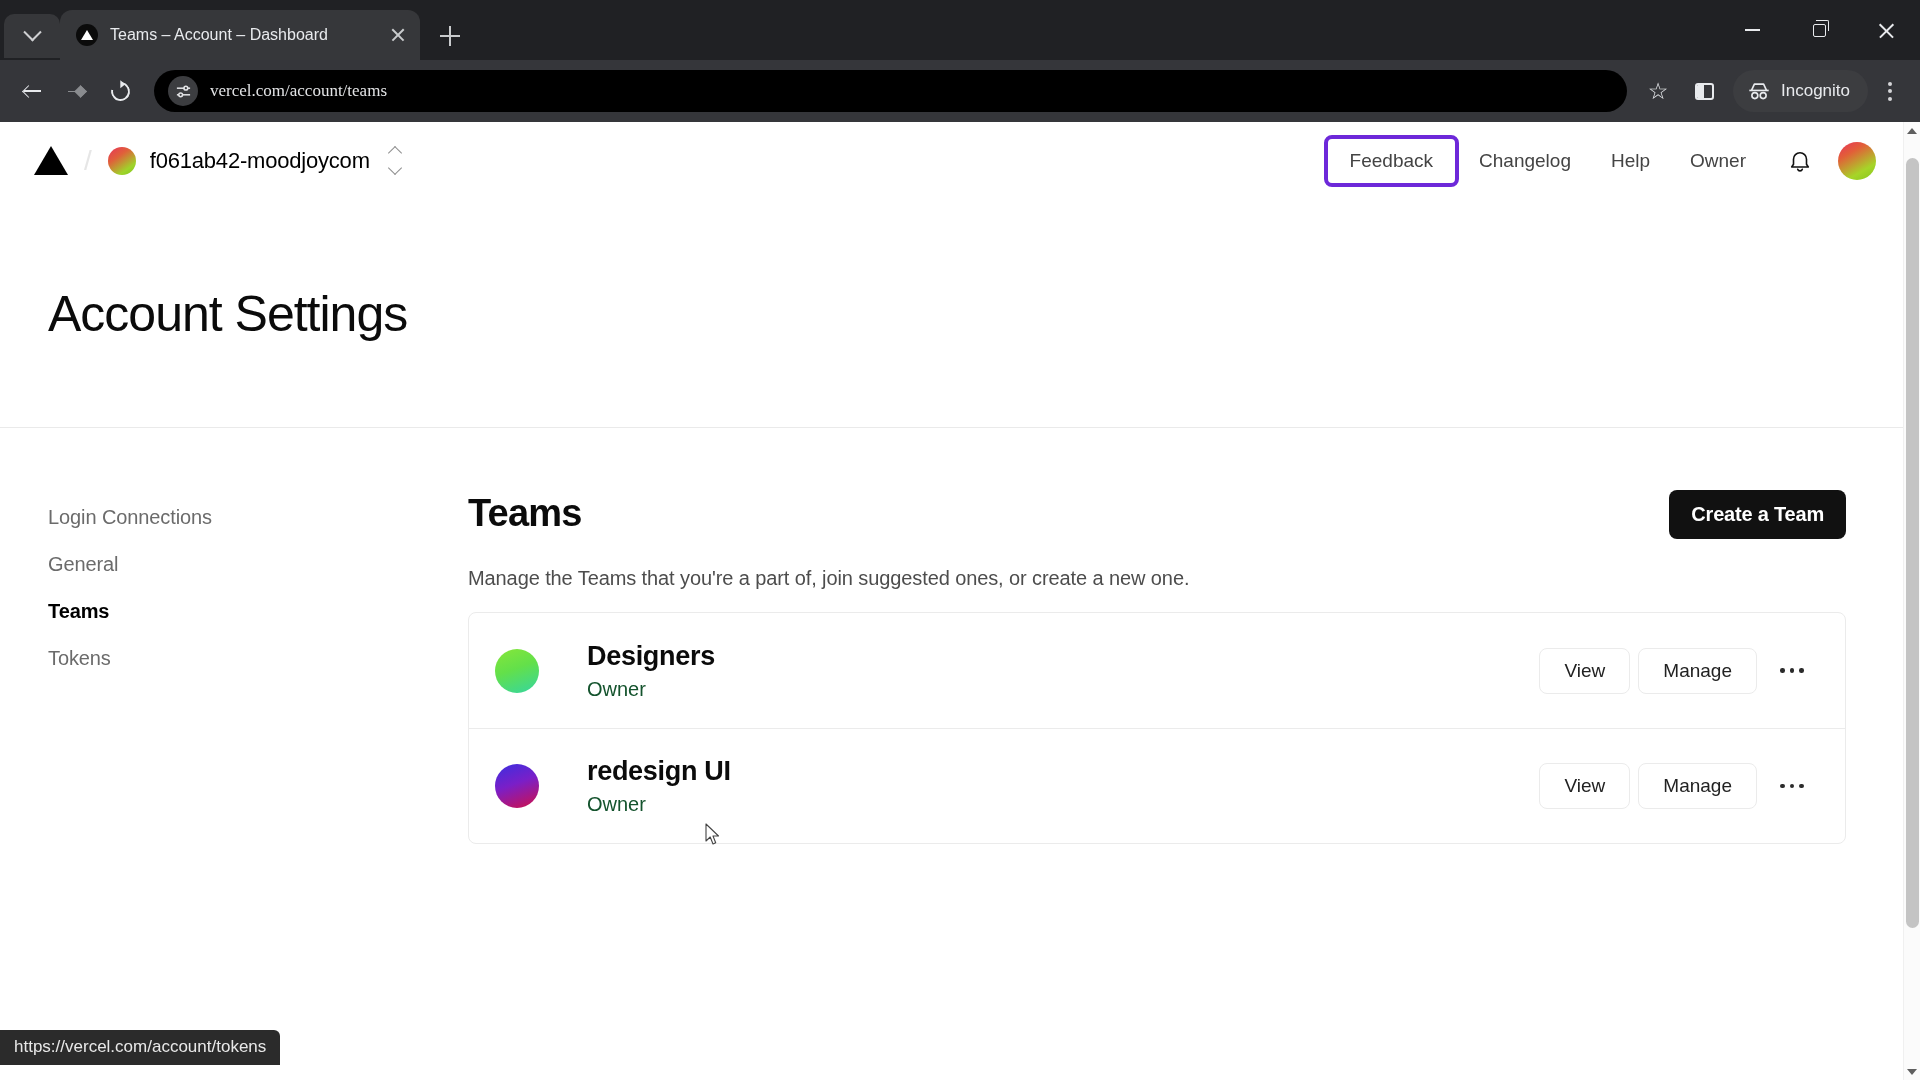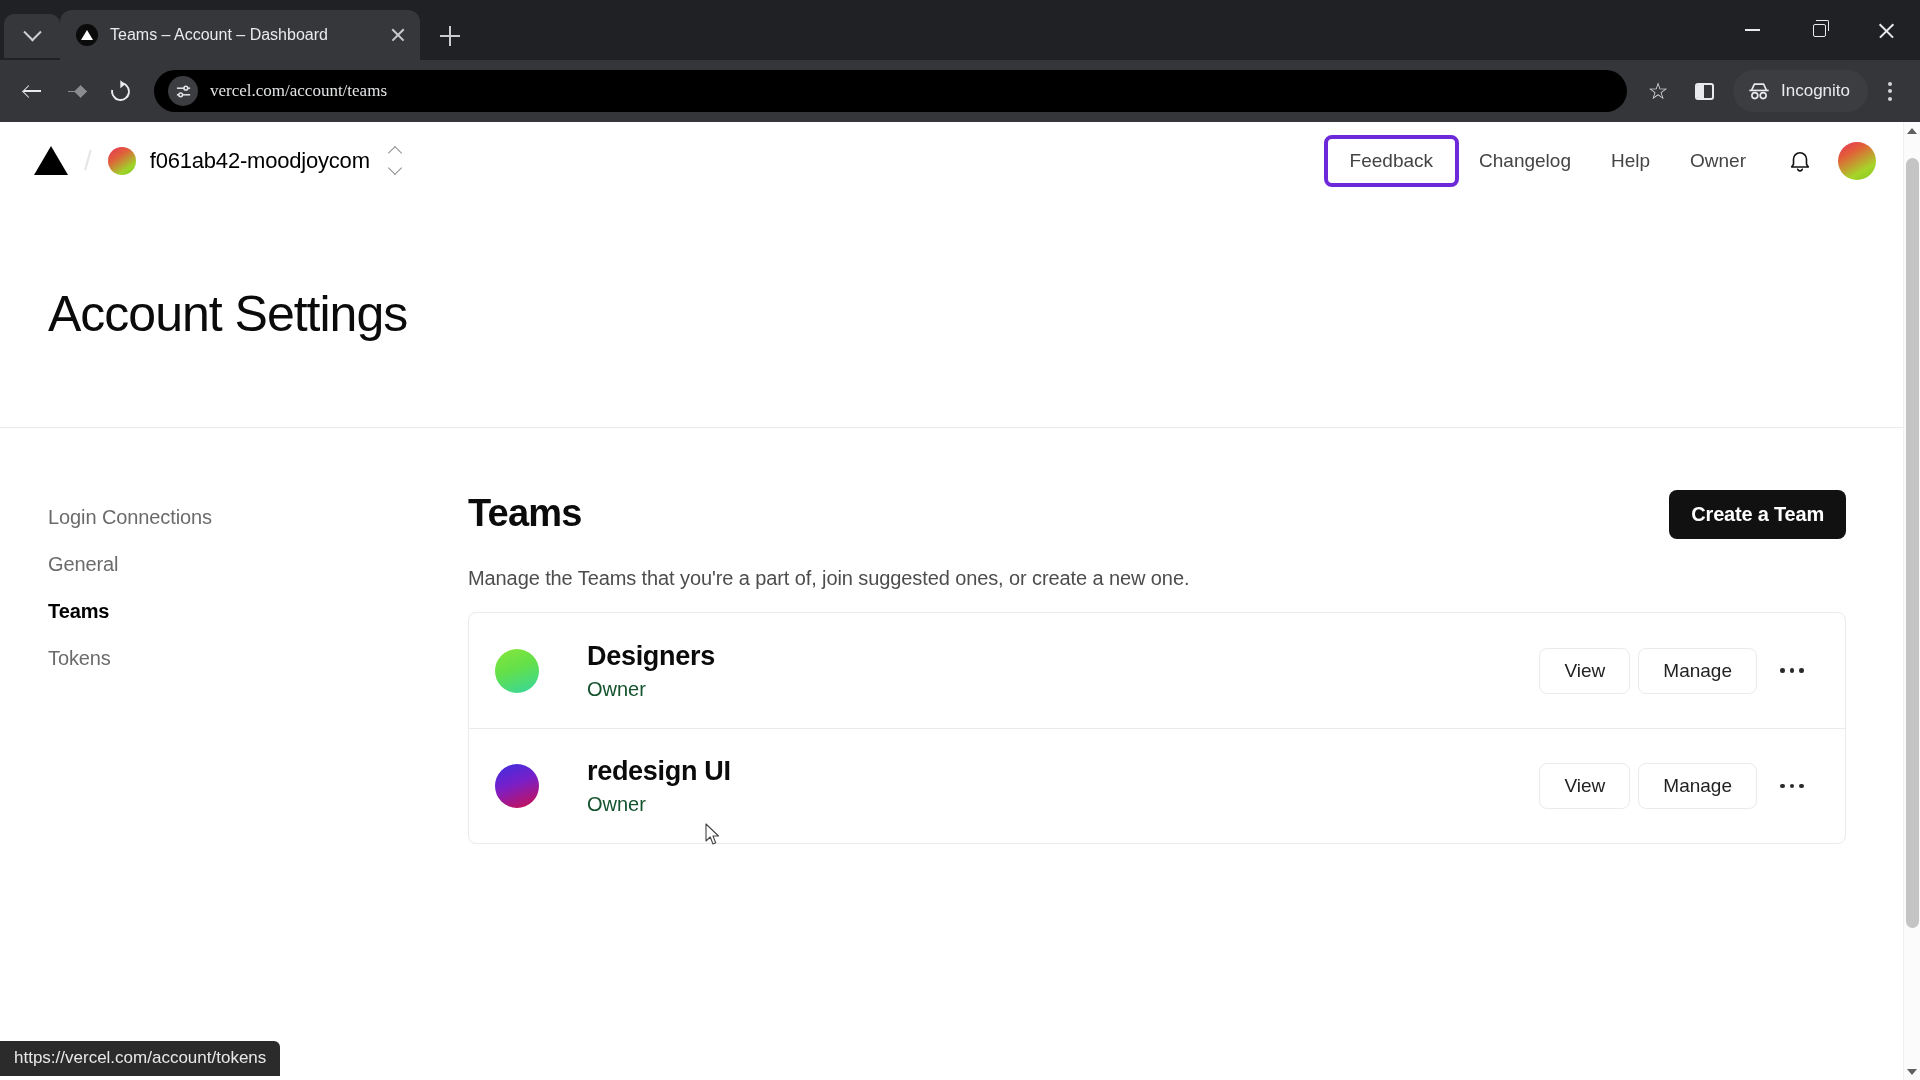--- a/index.html
+++ b/index.html
@@ -175,21 +175,21 @@
   .scrollbar { position:absolute; right:0; top:122px; width:17px; height:958px; background:#fbfbfb; border-left:1px solid #f0f0f0; }
   .sb-arrow { height:17px; display:flex;align-items:center;justify-content:center; }
   .sb-arrow .a { width:0;height:0;border-left:5px solid transparent;border-right:5px solid transparent; }
   .sb-up .a { border-bottom:6px solid #5f5f5f; }
   .sb-dn { position:absolute; bottom:0; left:0; right:0; }
   .sb-dn .a { border-top:6px solid #5f5f5f; }
   .sb-thumb { position:absolute; top:36px; left:2px; width:13px; height:770px; background:#c4c4c4; border-radius:7px; }
 
   
   .statusbar {
-    position:absolute; left:0; bottom:4px; background:#2b2b2b; color:#e8e8e8;
+    position:absolute; left:0; bottom:15px; background:#2b2b2b; color:#e8e8e8;
     font-size:17px; padding: 7px 14px 8px 14px; border-radius: 0 6px 0 0; z-index: 20;
   }
 
   
   .cursor { position:absolute; left:705px; top:823px; width:16px; height:24px; z-index:30; pointer-events:none; }
 </style>
 </head>
 <body>
 
 <div class="browser">

